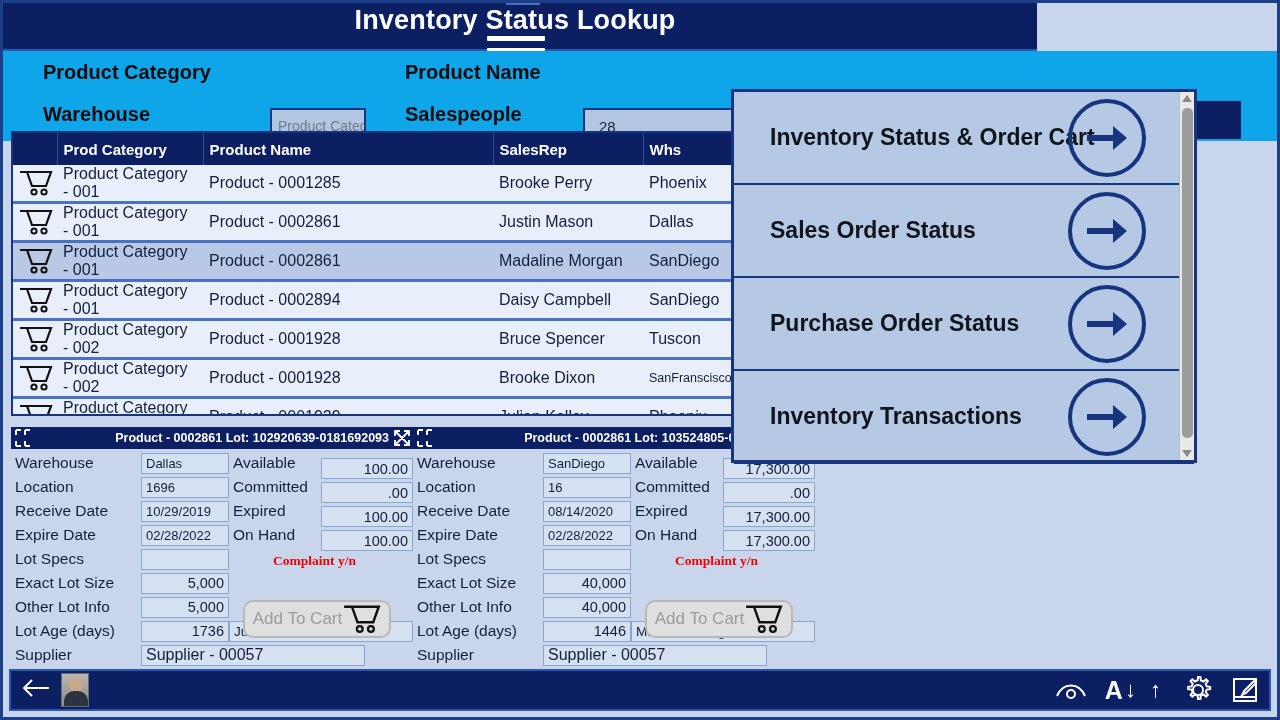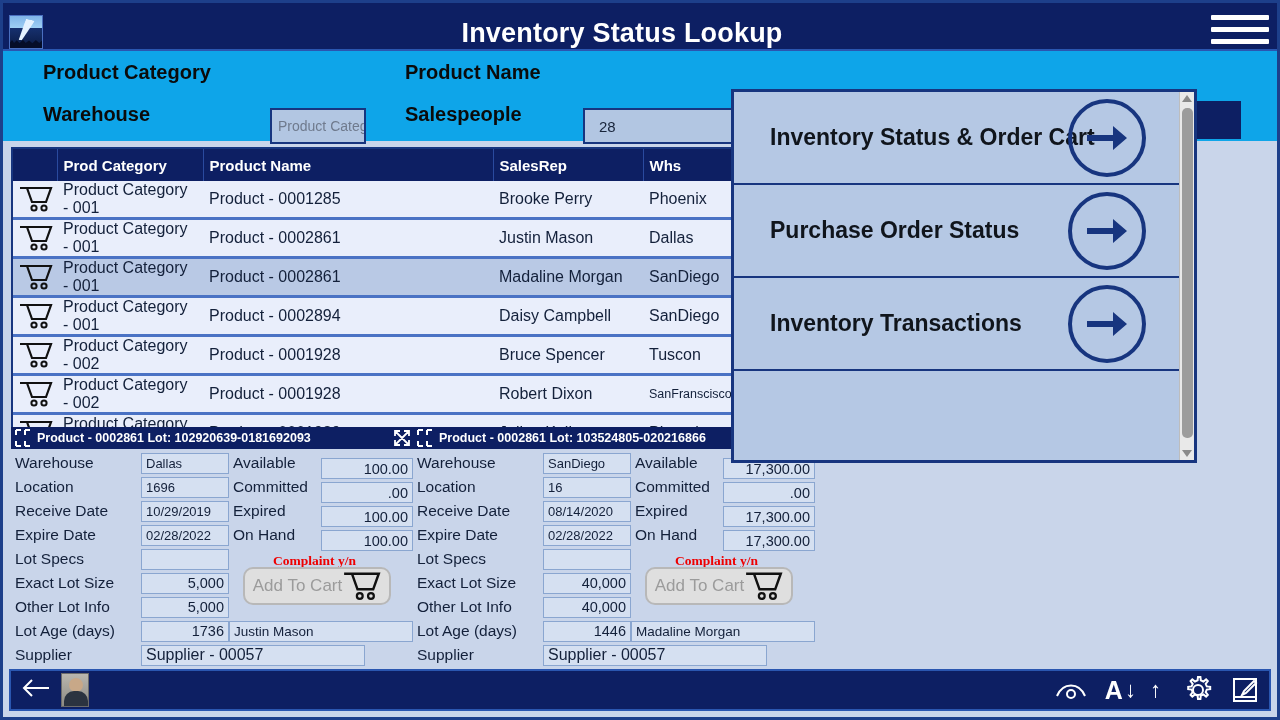--- a/index.html
+++ b/index.html
@@ -11,24 +11,24 @@
   }
   #app {
     position: relative;
     width: 1280px; height: 720px;
     background: #c9d5ea;
     border: 3px solid #1d3f8a;
   }
 
   
   .titlebar {
-    position: absolute; left: 0; top: 0; width: 1274px; height: 48px;
+    position: absolute; left: 0; top: 0; width: 1034px; height: 48px;
     background: #0d1f63;
     border-bottom: 2px solid #2a56b0;
-    display: flex; align-items: flex-end;
+    display: flex; align-items: center; flex-direction: column;
   }
   .logo {
     width: 34px; height: 34px; margin-left: 6px;
     border: 1px solid #4a6fc0;
     background: linear-gradient(#7fb4e8 0%, #9fd0f5 38%, #16306e 39%, #0a1a42 100%);
     position: relative; overflow: hidden;
   }
   .logo::before {
     content:""; position:absolute; left:11px; top:3px;
     width:9px; height:22px; background:#e4f2ff;
@@ -92,21 +92,21 @@
   .tabs { position: absolute; left: 828px; top: 50px; display: flex; gap: 8px; }
   .tab {
     width: 196px; height: 38px; background: #0d1f63; color: #ffffff;
     font-size: 16px; font-weight: bold; display: flex;
     align-items: center; justify-content: center;
   }
   .tab.wide { width: 206px; }
 
   
   .tablewrap {
-    position: absolute; left: 8px; top: 144px; width: 1135px; height: 285px;
+    position: absolute; left: 8px; top: 128px; width: 1135px; height: 285px;
     border: 2px solid #17357f; background: #e8edf8; overflow: hidden;
   }
   table.grid { width: 100%; border-collapse: collapse; table-layout: fixed; }
   table.grid th {
     background: #0d1f63; color: #ffffff; font-size: 15px; font-weight: bold;
     text-align: left; height: 32px; padding: 0 6px;
     border-right: 1px solid #2a4a9e;
   }
   table.grid td {
     height: 37px; padding: 0 6px; font-size: 16px; color: #13203a;
@@ -167,21 +167,21 @@
   
   .detail {
     position: absolute; top: 424px; width: 404px; height: 240px;
     background: #c9d5ea;
   }
   .detail.p1 { left: 8px; }
   .detail.p2 { left: 410px; }
   .dhead {
     height: 22px; background: #0d1f63; color: #ffffff;
     font-size: 12.5px; font-weight: bold;
-    display: flex; align-items: center; justify-content: flex-start;
+    display: flex; align-items: center; justify-content: flex-end;
     position: relative; padding: 0 26px; overflow: hidden; white-space: nowrap;
   }
   .pinico { position: absolute; left: 2px; top: 1px; }
   .expandico { position: absolute; right: 4px; top: 2px; }
   .drows { padding-top: 2px; }
   .drow { display: flex; align-items: center; height: 24px; }
   .dlabel { width: 130px; font-size: 15.5px; color: #13203a; padding-left: 4px; }
   .dval {
     width: 88px; height: 21px; background: #d5e0f1; border: 1px solid #8aa6d0;
     font-size: 13px; color: #13203a; display: flex; align-items: center;
@@ -195,21 +195,21 @@
     justify-content: flex-end; padding: 0 4px; overflow: hidden; white-space: nowrap; margin-top: 11px;
   }
   .dval.wide { width: 224px; justify-content: flex-start; font-size: 16px; }
   .dval.mid { width: 184px; justify-content: flex-start; font-size: 13.5px; }
   .complaint {
     position: absolute; font-size: 13.5px; font-weight: bold; color: #ee0000; font-family: Liberation Serif, serif;
   }
   .addcart {
     position: absolute; width: 148px; height: 38px;
     background: #dfdfdf; border: 2px solid #b8b8b8; border-radius: 10px;
-    display: flex; align-items: center; justify-content: center; gap: 1px;
+    display: flex; align-items: center; justify-content: center; gap: 1px; margin-top: 33px;
   }
   .addcart .acl { font-size: 17px; color: #9b9b9b; }
 
   
   .statusbar {
     position: absolute; left: 6px; bottom: 6px; width: 1262px; height: 42px;
     background: #0d1f63; border: 2px solid #2a56b0;
     display: flex; align-items: center; padding: 0 10px;
   }
   .backarrow { margin-right: 10px; }
@@ -382,21 +382,21 @@
         <tr>
           <td class="cart">
             <svg class="cart-ico" width="34" height="26" viewBox="0 0 34 26">
                 <path d="M1 2 h7 l5 14 h14 l5 -14 h-28" fill="none" stroke="#111" stroke-width="2.2"></path>
                 <circle cx="15" cy="22" r="2.6" fill="none" stroke="#111" stroke-width="2"></circle>
                 <circle cx="25" cy="22" r="2.6" fill="none" stroke="#111" stroke-width="2"></circle>
               </svg>
           </td>
           <td class="cat">Product Category - 002</td>
           <td>Product - 0001928</td>
-          <td class="small">Robert Dixon</td>
+          <td class="small">Brooke Dixon</td>
           <td class="small" style="font-size:12.5px;line-height:14px;white-space:normal">SanFranscisco</td>
           <td class="num">.00</td>
           <td></td>
         </tr>
         <tr>
           <td class="cart">
             <svg class="cart-ico" width="34" height="26" viewBox="0 0 34 26">
                 <path d="M1 2 h7 l5 14 h14 l5 -14 h-28" fill="none" stroke="#111" stroke-width="2.2"></path>
                 <circle cx="15" cy="22" r="2.6" fill="none" stroke="#111" stroke-width="2"></circle>
                 <circle cx="25" cy="22" r="2.6" fill="none" stroke="#111" stroke-width="2"></circle>
@@ -421,20 +421,28 @@
   <div class="menupanel">
     <div class="menuitem">
       <div class="mlabel">Inventory Status &amp; Order Cart</div>
       <div class="arrowbtn">
         <svg width="44" height="30" viewBox="0 0 44 30">
             <path d="M2 12 h26 v-9 l14 12 l-14 12 v-9 h-26 z"></path>
           </svg>
       </div>
     </div>
     <div class="menuitem">
+      <div class="mlabel">Sales Order Status</div>
+      <div class="arrowbtn">
+        <svg width="44" height="30" viewBox="0 0 44 30">
+            <path d="M2 12 h26 v-9 l14 12 l-14 12 v-9 h-26 z"></path>
+          </svg>
+      </div>
+    </div>
+    <div class="menuitem">
       <div class="mlabel">Purchase Order Status</div>
       <div class="arrowbtn">
         <svg width="44" height="30" viewBox="0 0 44 30">
             <path d="M2 12 h26 v-9 l14 12 l-14 12 v-9 h-26 z"></path>
           </svg>
       </div>
     </div>
     <div class="menuitem">
       <div class="mlabel">Inventory Transactions</div>
       <div class="arrowbtn">

